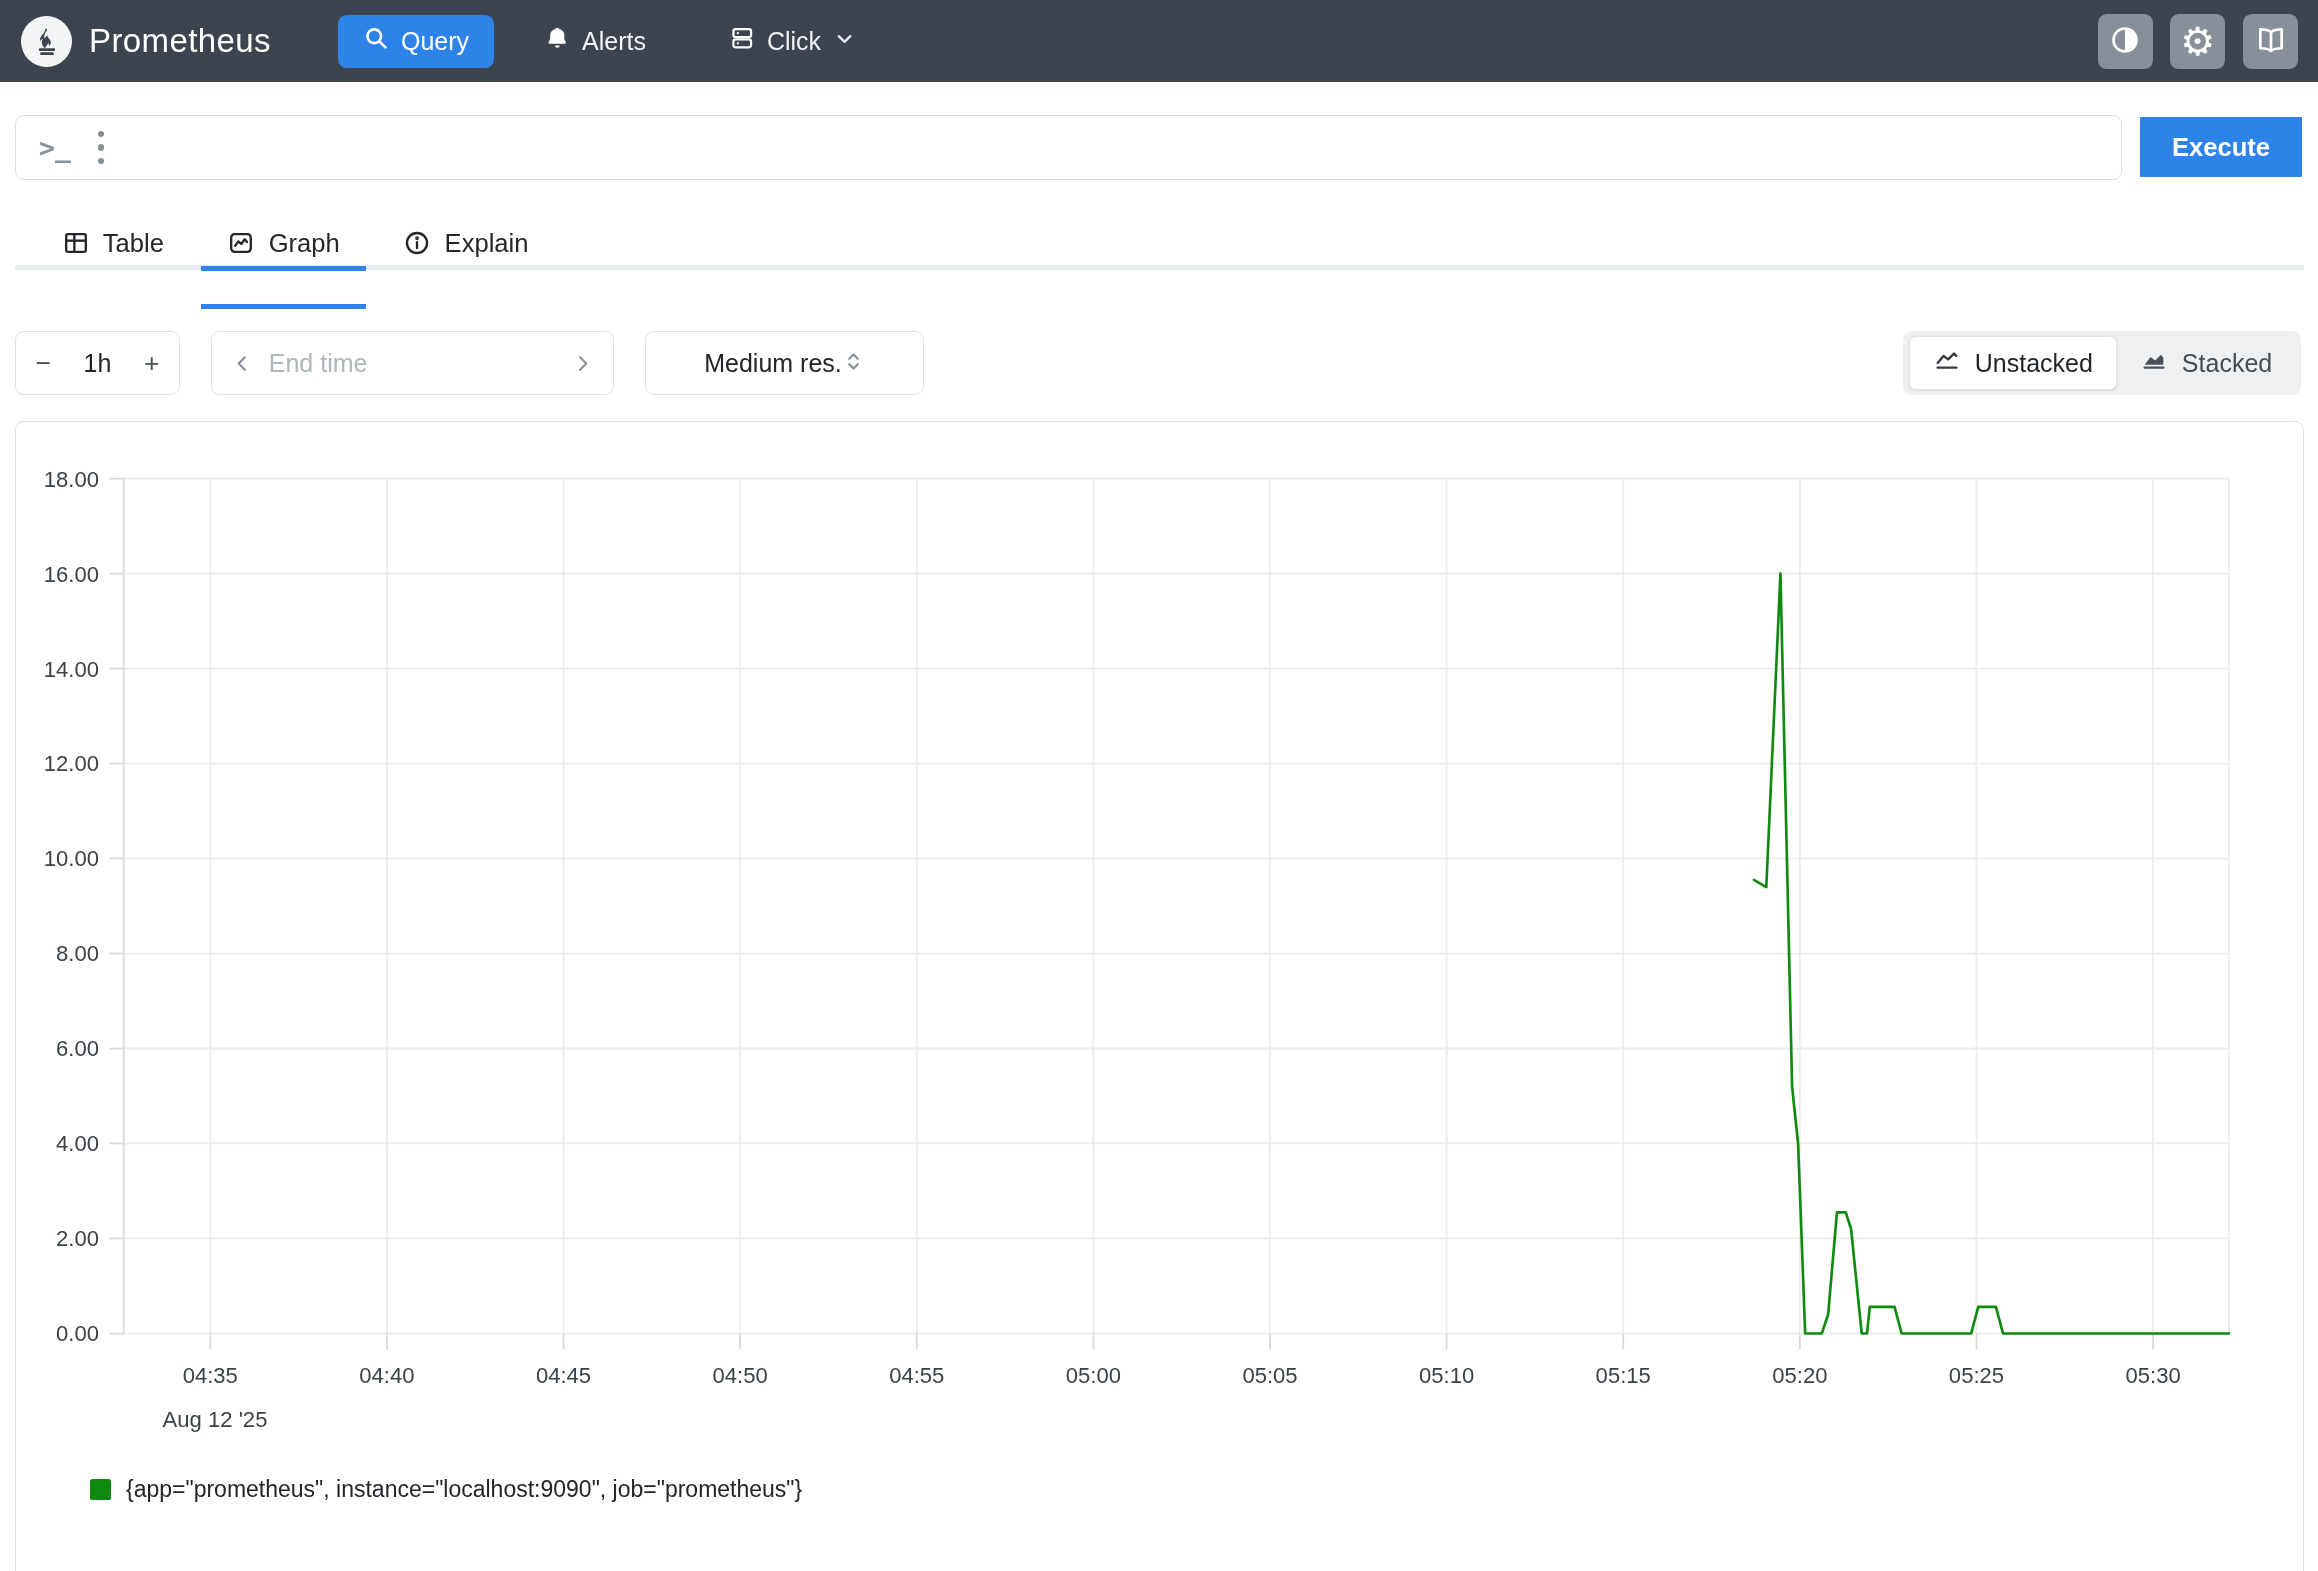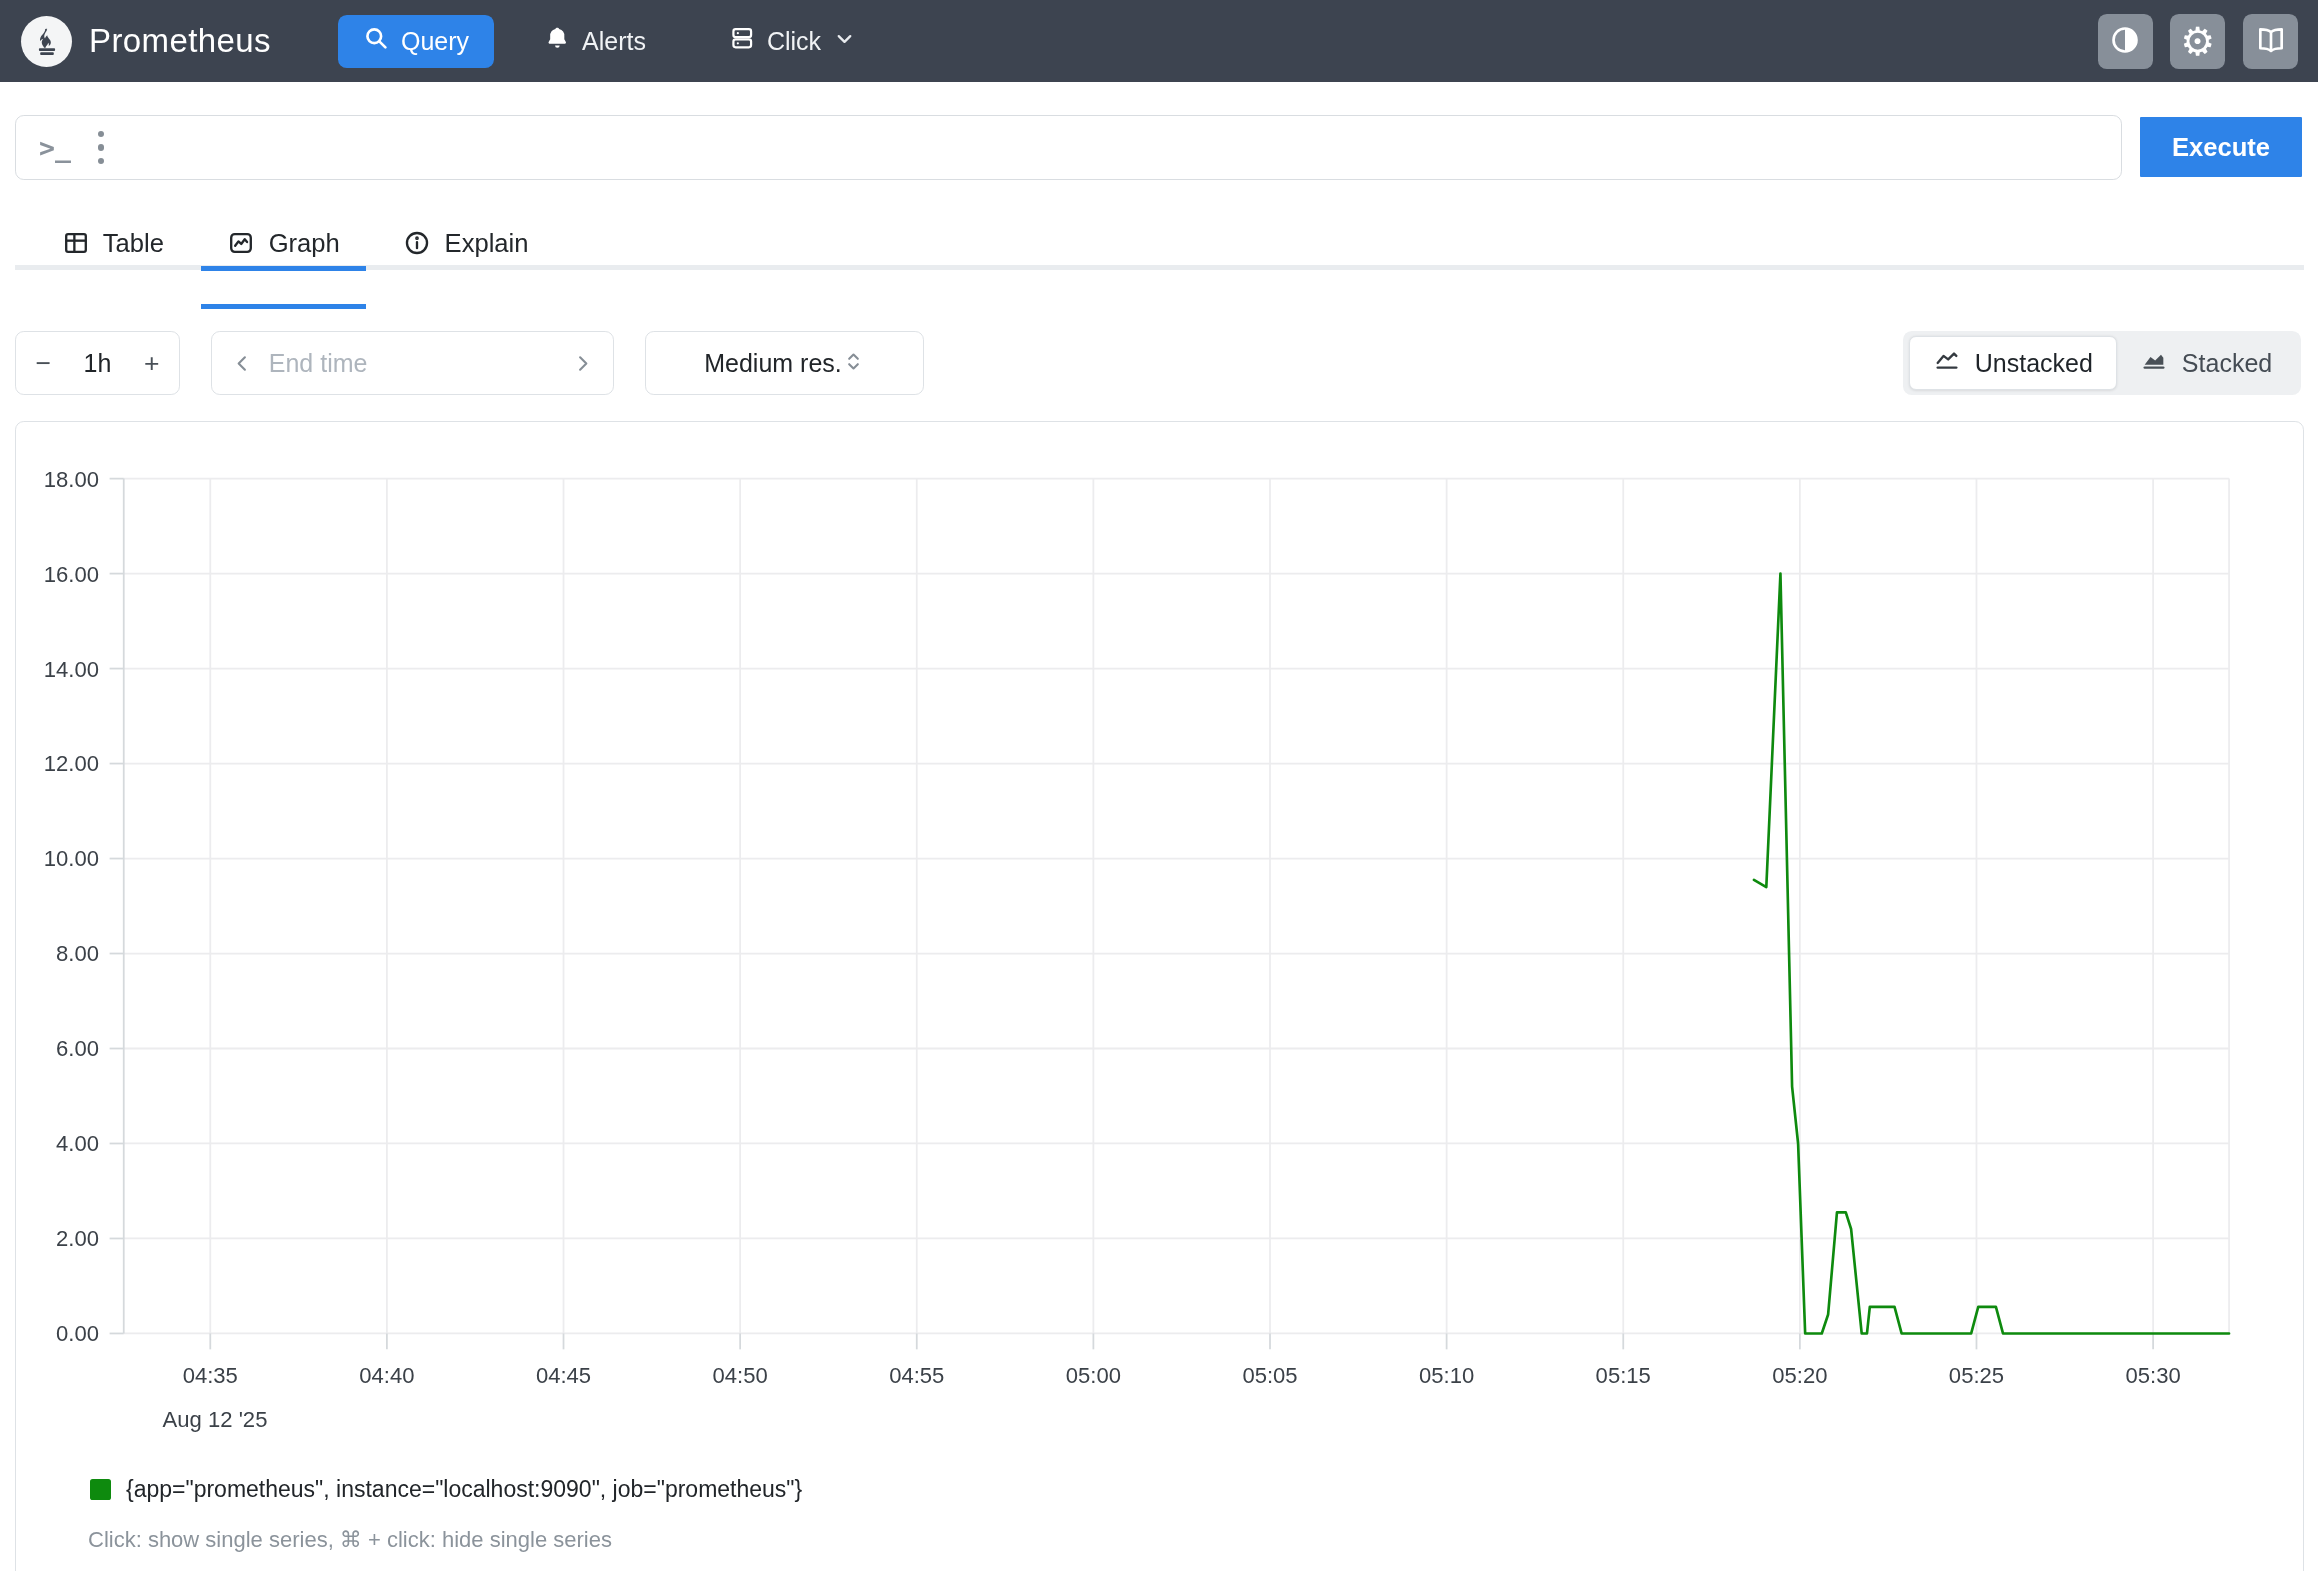--- a/index.html
+++ b/index.html
@@ -335,15 +335,14 @@
       <line x1="2506" y1="64" x2="2506" y2="1032" stroke="#ececee" stroke-width="2"></line>
       <text x="166" y="1138" text-anchor="start" font-size="25" fill="#3b4148">Aug 12 '25</text>
       <polyline points="1968.0,518.4 1982.0,526.5 1998.0,171.6 2011.2,752.4 2018.0,816.9 2026.0,1032.0 2044.8,1032.0 2052.0,1010.5 2062.0,894.9 2072.0,894.9 2078.0,913.7 2090.0,1032.0 2096.0,1032.0 2099.2,1001.9 2127.2,1001.9 2135.2,1032.0 2214.0,1032.0 2222.0,1001.9 2242.0,1001.9 2250.0,1032.0 2506.0,1032.0" fill="none" stroke="#0e8a0e" stroke-width="3" stroke-linejoin="round" stroke-linecap="round"></polyline>
     </svg>
 
   <div class="legend-row">
     <span class="legend-swatch" id="legend-swatch" style="background: rgb(14, 138, 14);"></span>
     <span class="legend-label">{app="prometheus", instance="localhost:9090", job="prometheus"}</span>
   </div>
 
-  <div class="footer-hint">Click: show single series, ⌘ + click: hide single series</div>
 </div>
 
 
 </body></html>

